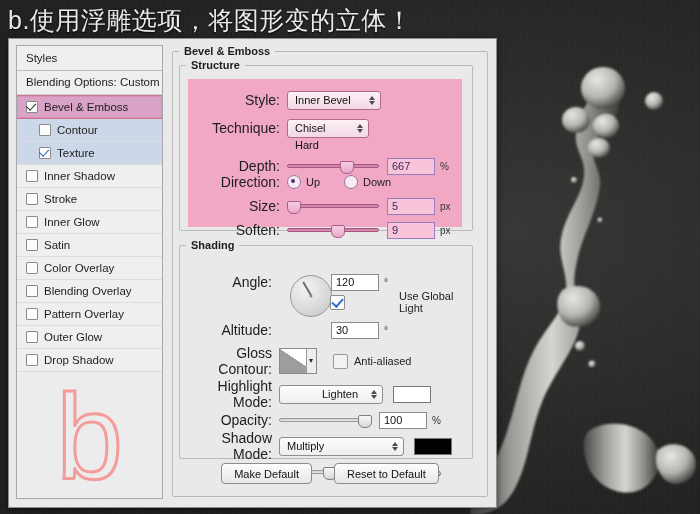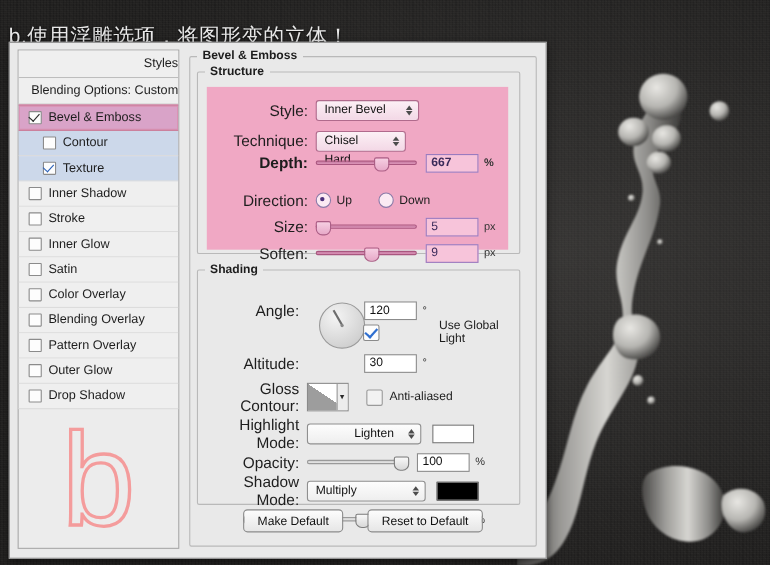--- a/index.html
+++ b/index.html
@@ -17,36 +17,36 @@
       repeating-linear-gradient(0deg,rgba(255,255,255,.035) 0 1px,transparent 1px 2px),
       repeating-linear-gradient(90deg,rgba(0,0,0,.25) 0 1px,transparent 1px 3px),
       repeating-linear-gradient(45deg,rgba(255,255,255,.02) 0 1px,transparent 1px 4px);
   }
   #bg .vig{position:absolute;inset:0;
     background:radial-gradient(120% 95% at 72% 45%,rgba(90,88,86,.40),rgba(0,0,0,0) 62%);}
   #splash{position:absolute;left:470px;top:20px;width:230px;height:494px;}
 
   
   #title{
-    position:absolute;left:8px;top:20px;color:#e9e9e9;
-    font-size:19px;letter-spacing:.5px;white-space:nowrap;
+    position:absolute;left:8px;top:4px;color:#e9e9e9;
+    font-size:25px;letter-spacing:.5px;white-space:nowrap;
     text-shadow:0 1px 2px #000;
   }
 
   
   #dialog{
     position:absolute;left:8px;top:38px;width:487px;height:468px;
     background:#e9e9e9;border:1px solid #8e8e8e;
     box-shadow:0 2px 7px rgba(0,0,0,.55);
   }
 
   
   #styles{
     position:absolute;left:7px;top:6px;width:145px;height:452px;
-    background:#ececec;border:1px solid #a9a9a9;text-align:right;
+    background:#ececec;border:1px solid #a9a9a9;
   }
   .st-head{
     height:24px;line-height:24px;padding-left:9px;font-size:11.5px;color:#1d1d1d;
     border-bottom:1px solid #bdbdbd;background:#efefef;
   }
   .st-sub{
     height:23px;line-height:23px;padding-left:9px;font-size:11.5px;color:#1d1d1d;
     border-bottom:1px solid #d2d2d2;background:#efefef;
   }
   .st-row{
@@ -335,21 +335,21 @@
           </span>
         </div>
 
         <div class="row" style="top:38px;">
           <span class="lbl">Technique:</span>
           <span class="fakesel pink" style="width:82px;">
             <span>Chisel Hard</span>
           </span>
         </div>
 
-        <div class="row" style="top:58px;font-weight:bold;">
+        <div class="row" style="top:76px;">
           <span class="lbl">Depth:</span>
           <span class="slider pink" style="width:92px;">
             <span class="track"></span>
             <span class="knob" style="left:58%;"></span>
           </span>
           <span class="num pink" style="margin-left:8px;">667</span>
           <span class="unit">%</span>
         </div>
 
         <div class="row" style="top:92px;">
@@ -435,21 +435,21 @@
         <span class="slider" style="width:92px;">
           <span class="track"></span>
           <span class="knob" style="left:86%;"></span>
         </span>
         <span class="num" style="margin-left:8px;">100</span>
         <span class="unit">%</span>
       </div>
 
       <div class="row" style="top:184px;">
         <span class="lbl">Shadow Mode:</span>
-        <span class="fakesel" style="width:108px;">
+        <span class="fakesel" style="width:125px;">
           <span>Multiply</span>
         </span>
         <span style="width:10px;flex:0 0 auto;"></span>
         <span class="swatch" style="background:#000000;"></span>
       </div>
 
       <div class="row" style="top:210px;">
         <span class="lbl">Opacity:</span>
         <span class="slider" style="width:92px;">
           <span class="track"></span>

